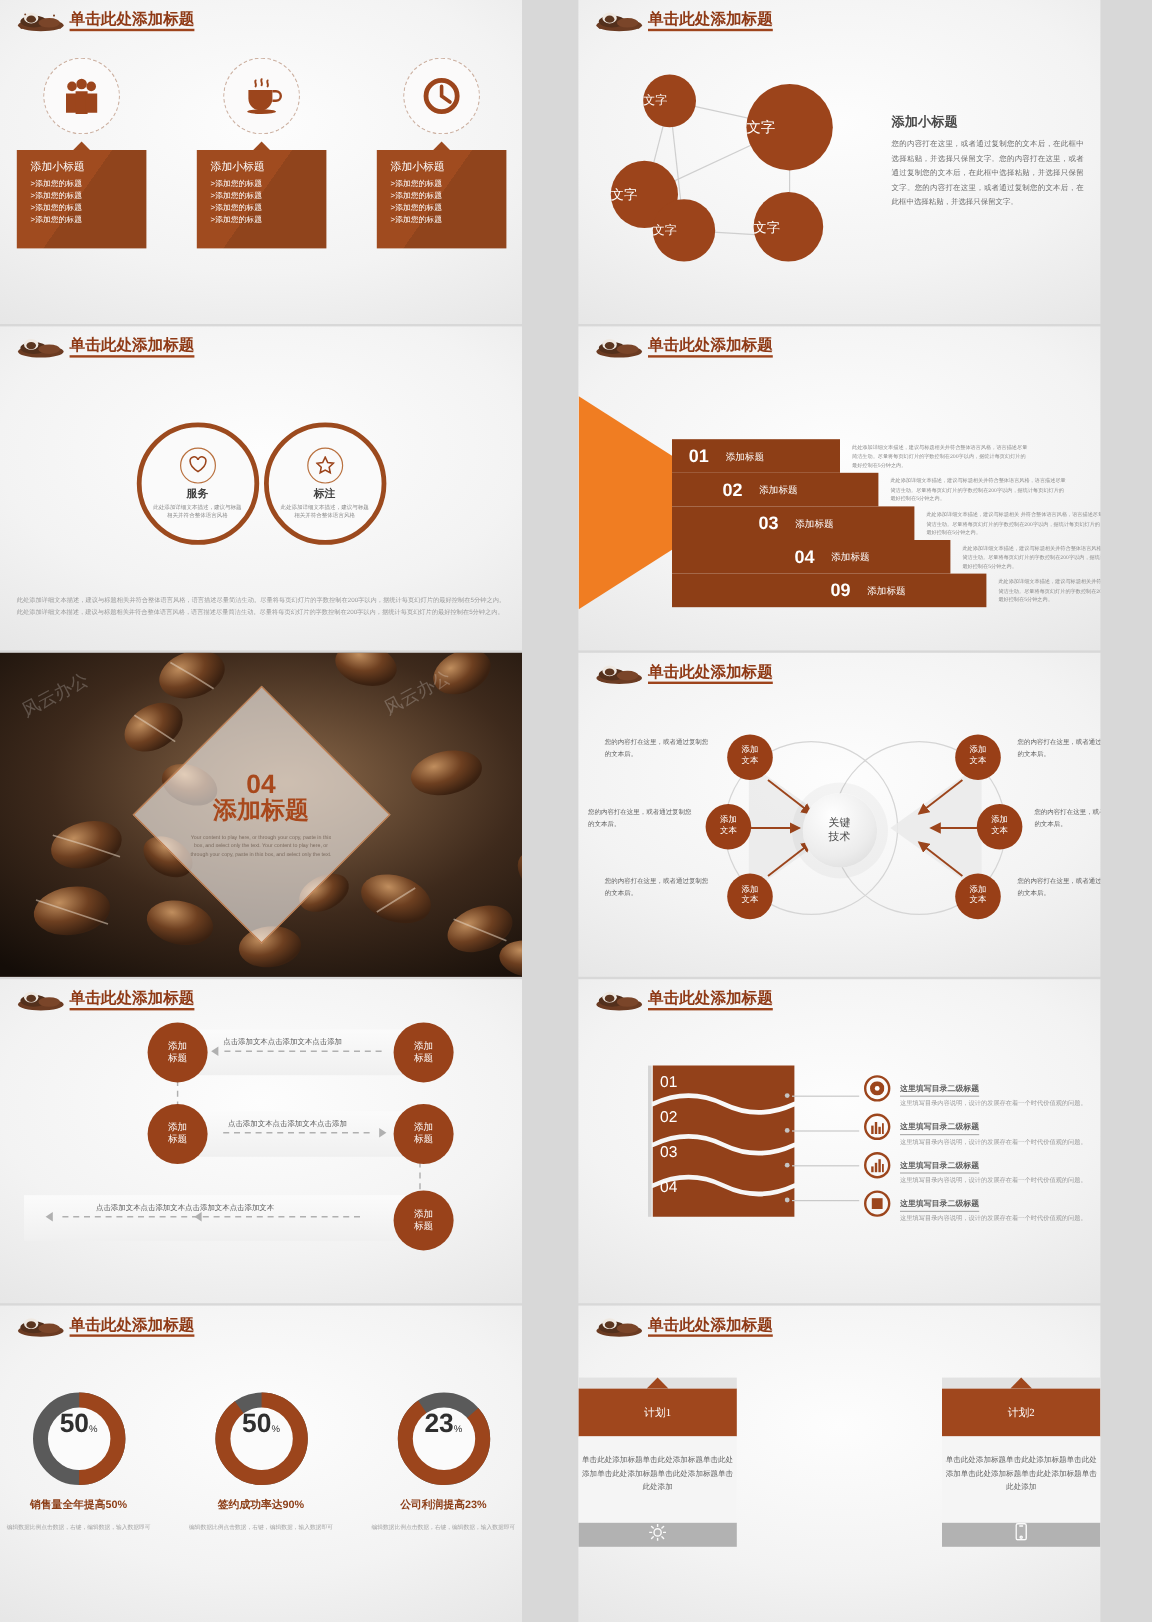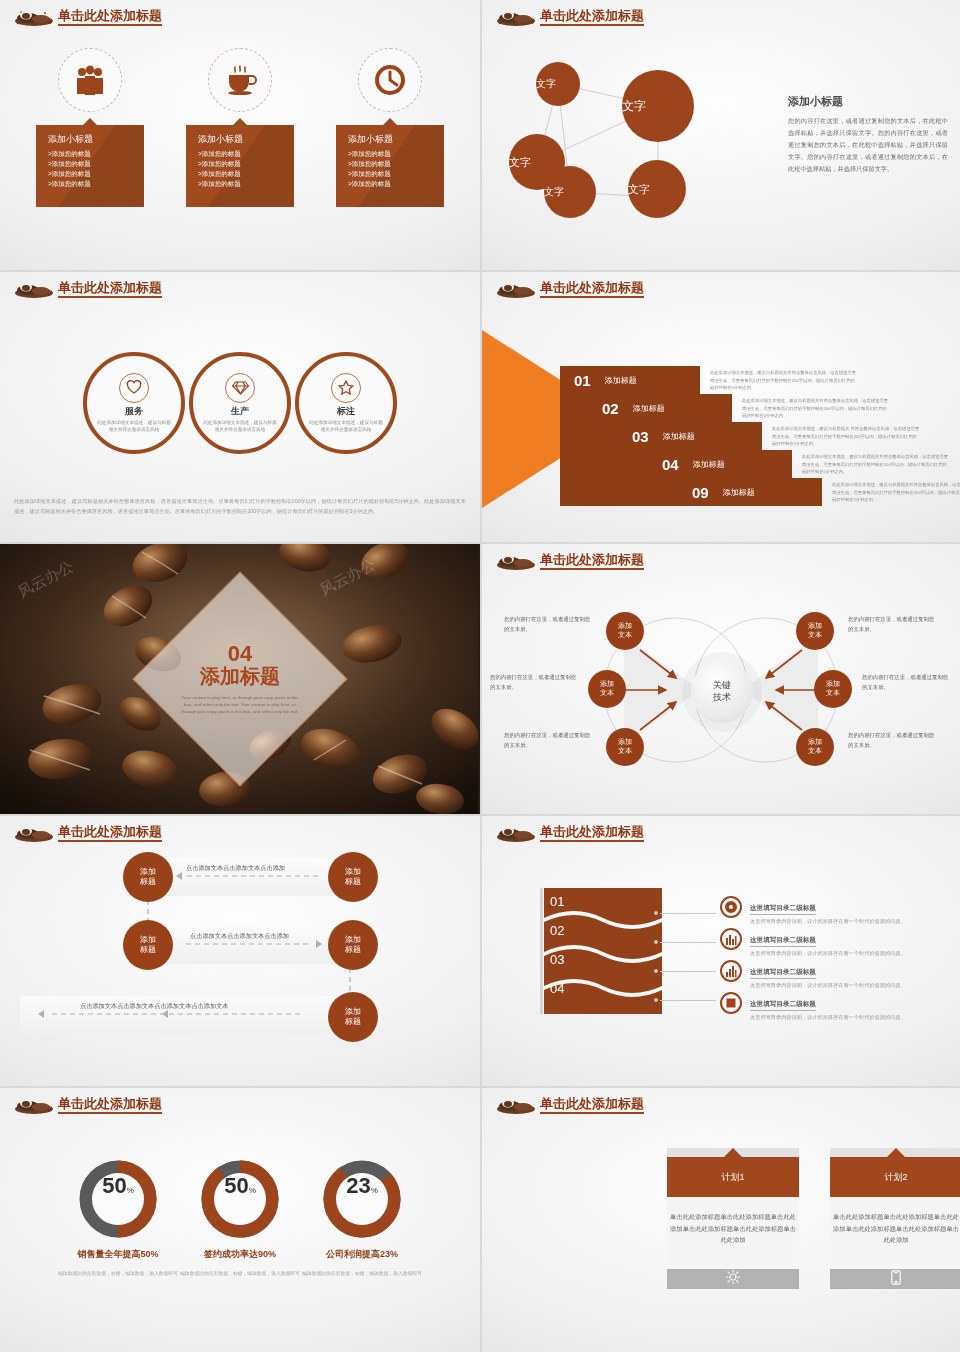--- a/index.html
+++ b/index.html
@@ -11,21 +11,21 @@
   }
   .grid {
     display: grid;
     grid-template-columns: 478px 478px;
     grid-template-rows: 270px 270px 270px 270px 264px;
     column-gap: 4px; row-gap: 2px;
     width: 960px; height: 1352px;
   }
   .slide {
     position: relative;
-    width: 480px; height: 100%;
+    width: 435px; height: 100%;
     background: radial-gradient(ellipse 120% 110% at 50% 38%, #fdfdfd 0%, #f3f3f3 42%, #e2e2e2 80%, #d7d7d7 100%);
     overflow: hidden;
   }
   
   .hdr { position: absolute; top: 6px; left: 12px; display: flex; align-items: center; height: 22px; }
   .beans {
     width: 44px; height: 20px; margin-right: 2px; position: relative;
   }
   .beans svg { display:block; }
   .hdr-title {
@@ -107,30 +107,30 @@
   .s8-flag { position:absolute; left:58px; top:70px; width:125px; height:130px; }
   .s8-num { position:absolute; left:68px; font-size:13px; color:#fff; font-weight:normal; }
   .s8-items { position:absolute; left:238px; top:80px; width:230px; }
   .s8-item { display:flex; align-items:flex-start; height:28px; margin-bottom:4px; }
   .s8-bullet { width:22px;height:22px;border-radius:50%;border:2px solid #9c451c;display:flex;align-items:center;justify-content:center;flex:0 0 auto;margin-right:8px;}
   .s8-item h5 { font-size:6.6px; color:#5f5f5f; font-weight:bold; border-bottom:1px solid #b0b0b0; padding-bottom:1px; margin-bottom:2px; display:inline-block;}
   .s8-item p { font-size:5.2px; color:#9a9a9a; line-height:1.6; }
   .s8-line { position:absolute; height:1px; background:#c9c9c9; }
   .s8-dot { position:absolute; width:4px;height:4px;border-radius:50%;background:#c4c4c4; }
   
-  .s9-row { position:absolute; top:72px; left:0; width:100%; display:flex; justify-content:center; }
+  .s9-row { position:absolute; top:72px; left:0; width:100%; display:flex; justify-content:center; gap:30px; }
   .s9-col { width:122px; text-align:center; }
   .s9-donut { width:78px;height:78px;margin:0 auto 10px; position:relative; }
   .s9-hole { position:absolute; inset:13px; border-radius:50%; background:#fbfbfb; display:flex; align-items:baseline; justify-content:center; }
   .s9-hole .v { font-size:22px; font-weight:bold; color:#2f2f2f; }
   .s9-hole .p { font-size:8px; color:#2f2f2f; }
   .s9-col h4 { font-size:9px; color:#8d3f18; font-weight:bold; margin-bottom:9px; }
   .s9-col p { font-size:4.8px; color:#a3a3a3; line-height:1.8; }
   
-  .s10-row { position:absolute; top:60px; left:0; width:100%; display:flex; justify-content:flex-end; gap:31px; }
+  .s10-row { position:absolute; top:60px; left:0; width:100%; display:flex; justify-content:space-between; gap:14px;font-family:Liberation Serif, serif; }
   .s10-card { width:132px; }
   .s10-tabtop { height:9px; background:#e2e2e2; position:relative; }
   .s10-notch { position:absolute; left:50%; bottom:0; transform:translateX(-50%);
     width:0;height:0;border-left:9px solid transparent;border-right:9px solid transparent;border-bottom:9px solid #a0471d;}
   .s10-head { height:40px; background:#a0471d; color:#fff; display:flex; align-items:center; justify-content:center; font-size:9px; }
   .s10-body { background:#f5f5f5; padding:14px 0; text-align:center; font-size:6.3px; color:#666; line-height:1.85; min-height:72px;}
   .s10-foot { height:20px; background:#b2b2b2; display:flex; align-items:center; justify-content:center; }
 </style>
 </head>
 <body>
@@ -277,30 +277,20 @@
       <span class="hdr-title">单击此处添加标题</span>
     </div>
     <div class="s3-row">
       <div class="s3-ring">
         <div class="s3-ico">
           <svg width="16" height="15" viewBox="0 0 16 15" fill="none" stroke="#9c451c" stroke-width="1.3">
             <path d="M8 13S1.5 8.8 1.5 4.8A3.3 3.3 0 018 3.2a3.3 3.3 0 016.5 1.6C14.5 8.8 8 13 8 13z"></path>
             </svg>
         </div>
         <h4>服务</h4>
-        <p>此处添加详细文本描述，建议与标题相关并符合整体语言风格</p>
-      </div>
-      <div class="s3-ring">
-        <div class="s3-ico">
-          <svg width="17" height="14" viewBox="0 0 17 14" fill="none" stroke="#9c451c" stroke-width="1.2">
-            <path d="M3.5 1h10l3 4-8 8-8-8z"></path>
-              <path d="M.5 5h16M6 1L4 5l4.5 8M11 1l2 4-4.5 8"></path>
-            </svg>
-        </div>
-        <h4>生产</h4>
         <p>此处添加详细文本描述，建议与标题相关并符合整体语言风格</p>
       </div>
       <div class="s3-ring">
         <div class="s3-ico">
           <svg width="16" height="16" viewBox="0 0 16 16" fill="none" stroke="#9c451c" stroke-width="1.3">
             <path d="M8 1l2.1 4.4 4.7.6-3.5 3.3.9 4.7L8 11.7 3.8 14l.9-4.7L1.2 6l4.7-.6z"></path>
             </svg>
         </div>
         <h4>标注</h4>
         <p>此处添加详细文本描述，建议与标题相关并符合整体语言风格</p>

